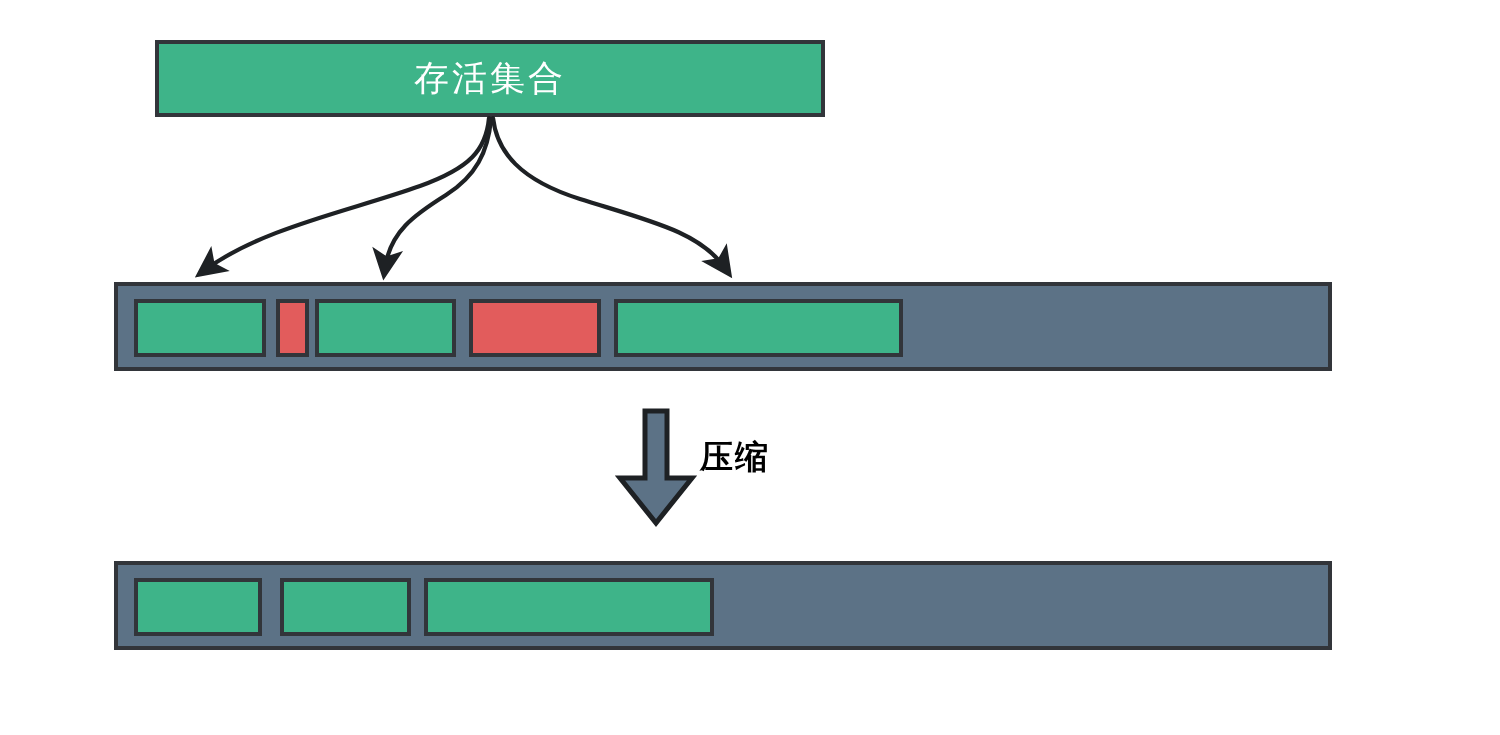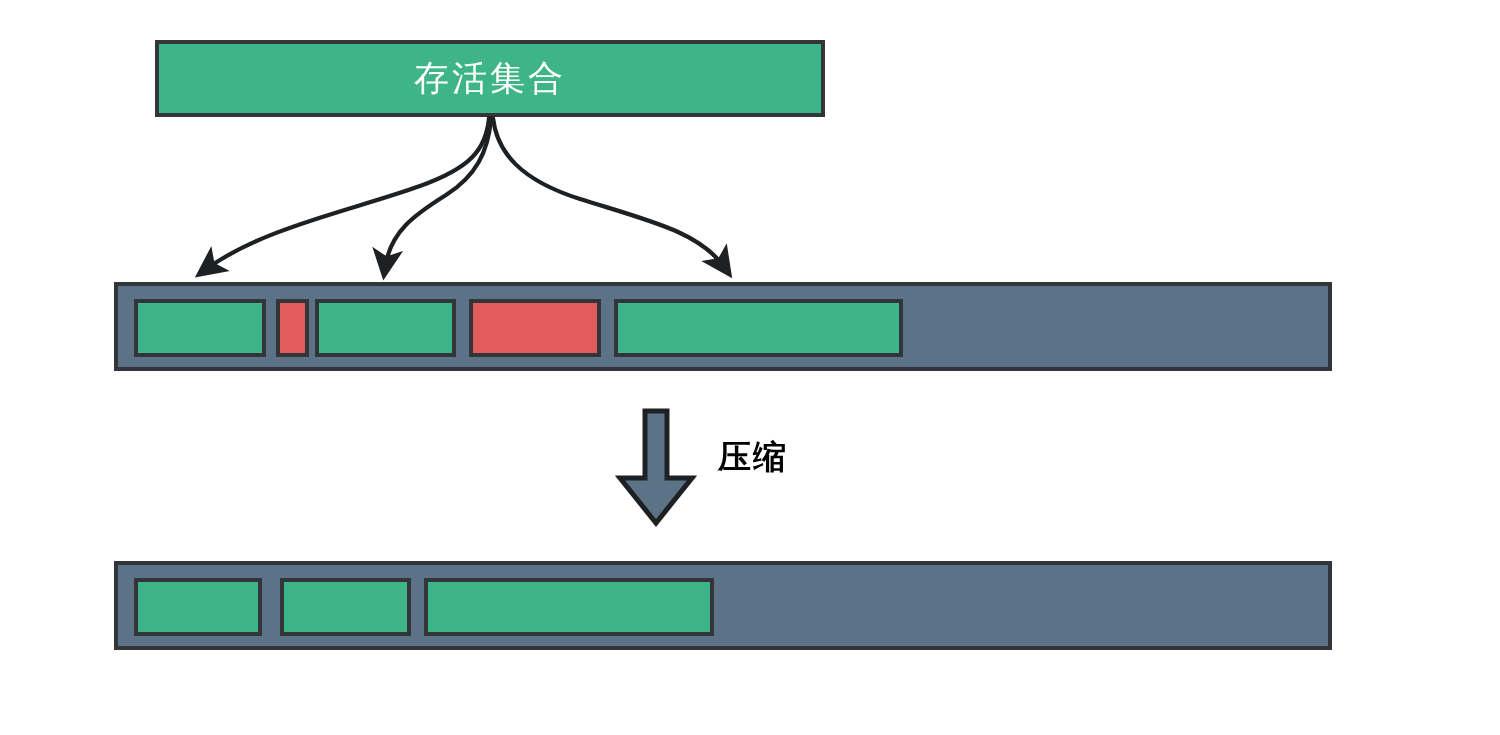--- a/index.html
+++ b/index.html
@@ -79,21 +79,21 @@
     left: 0;
     top: 0;
     width: 1500px;
     height: 735px;
     pointer-events: none;
   }
 
   
   .compact-label {
     position: absolute;
-    left: 718px;
+    left: 700px;
     top: 440px;
     font-size: 33px;
     font-weight: bold;
     color: #000000;
     letter-spacing: 2px;
     line-height: 1;
   }
 </style>
 </head>
 <body>

